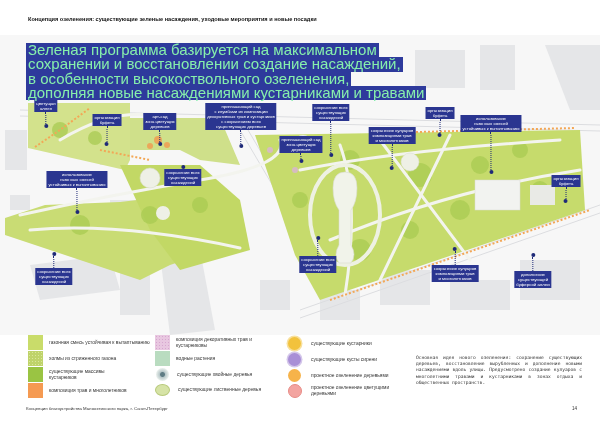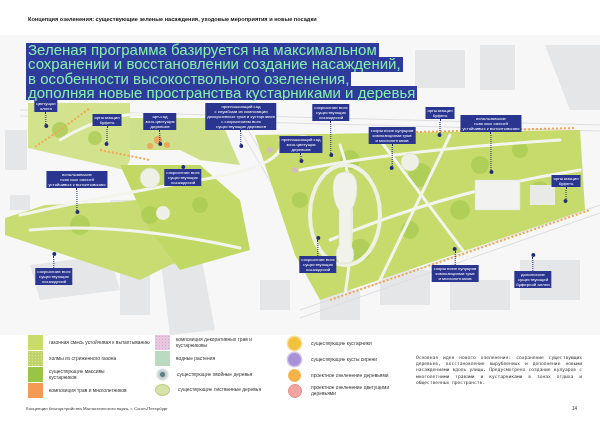--- a/index.html
+++ b/index.html
@@ -121,21 +121,21 @@
     <circle cx="270" cy="150" r="3"></circle>
       <circle cx="285" cy="145" r="2.5"></circle>
       <circle cx="295" cy="170" r="3"></circle>
   </g>
 </svg>
 
 <div class="headline">
   <span>Зеленая программа базируется на максимальном</span>
   <span>сохранении и восстановлении создание насаждений,</span>
   <span>в особенности высокоствольного озеленения,</span>
-  <span>дополняя новые пространства кустарниками и деревья</span>
+  <span>дополняя новые насаждениями кустарниками и травами</span>
 </div>
 
 <div id="callouts">
     <div class="callout" style="left: 46px; top: 100px; transform: translateX(-50%);">
       <div class="box">цветущая
 аллея</div>
       <div class="stem" style="height: 12px;"></div>
       <div class="dot"></div>
     </div>
     <div class="callout" style="left: 107px; top: 114px; transform: translateX(-50%);">

